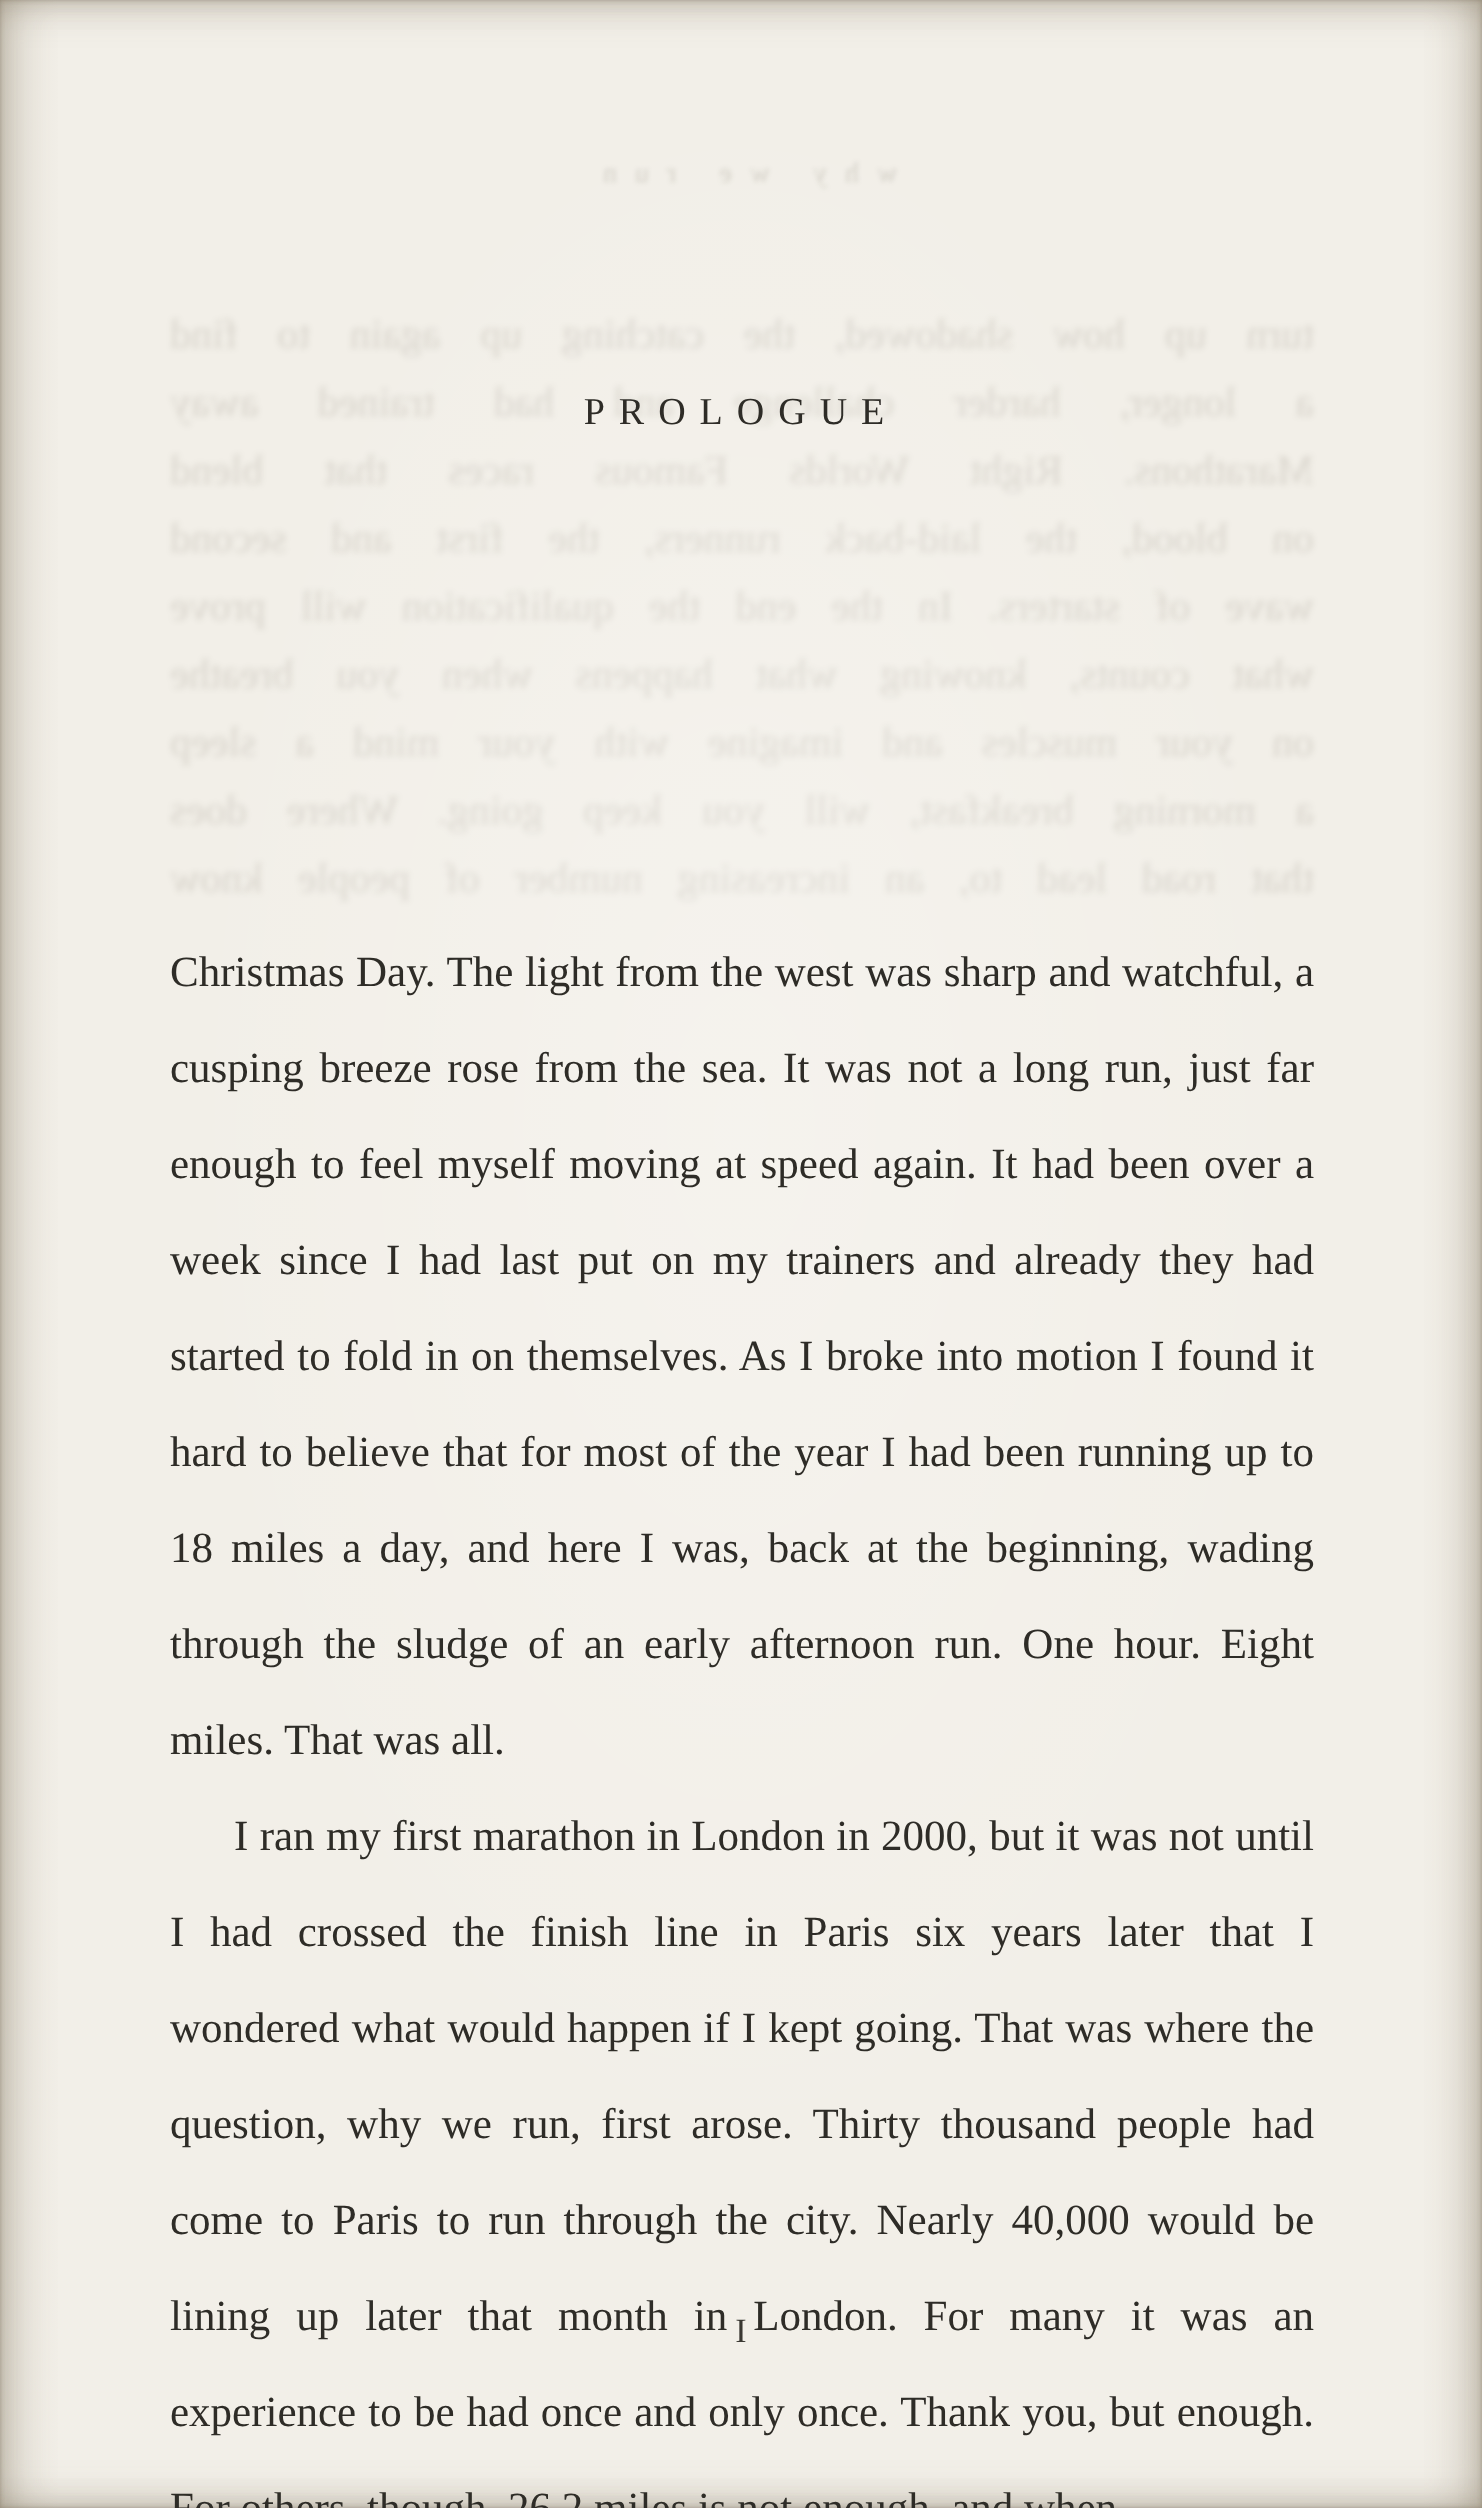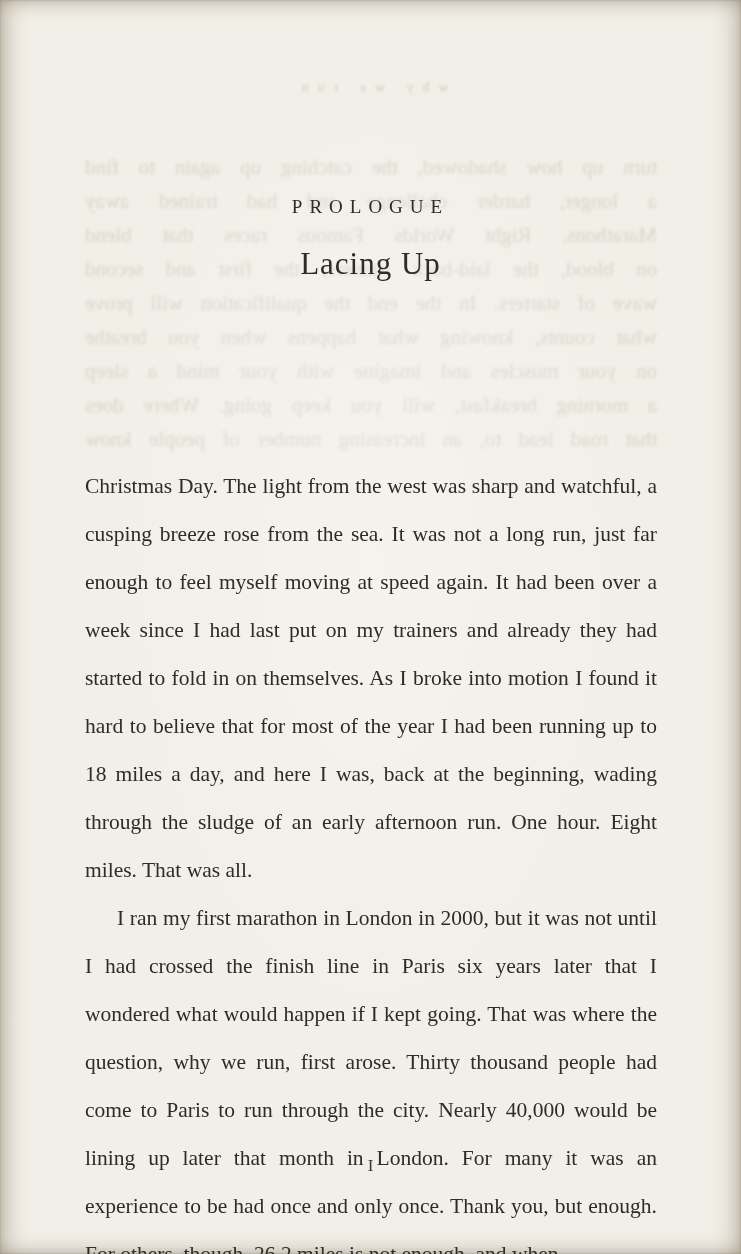--- a/index.html
+++ b/index.html
@@ -141,21 +141,20 @@
     <div class="ghost-line">on blood, the laid-back runners, the first and second</div>
     <div class="ghost-line">wave of starters. In the end the qualification will prove</div>
     <div class="ghost-line">what counts, knowing what happens when you breathe</div>
     <div class="ghost-line">on your muscles and imagine with your mind a sleep</div>
     <div class="ghost-line">a morning breakfast, will you keep going. Where does</div>
     <div class="ghost-line">that road lead to, an increasing number of people know</div>
   </div>
 
   <div class="heading">PROLOGUE</div>
 
-  <div class="title">Lacing Up</div>
 
   <div class="body-text">
     <p>Christmas Day. The light from the west was sharp and watchful, a cusping breeze rose from the sea. It was not a long run, just far enough to feel myself moving at speed again. It had been over a week since I had last put on my trainers and already they had started to fold in on themselves. As I broke into motion I found it hard to believe that for most of the year I had been running up to 18 miles a day, and here I was, back at the beginning, wading through the sludge of an early afternoon run. One hour. Eight miles. That was all.</p>
     <p class="indent">I ran my first marathon in London in 2000, but it was not until I had crossed the finish line in Paris six years later that I wondered what would happen if I kept going. That was where the question, why we run, first arose. Thirty thousand people had come to Paris to run through the city. Nearly 40,000 would be lining up later that month in London. For many it was an experience to be had once and only once. Thank you, but enough. For others, though, 26.2 miles is not enough, and when</p>
   </div>
 
   <div class="page-number">I</div>
 
 </div>
 

